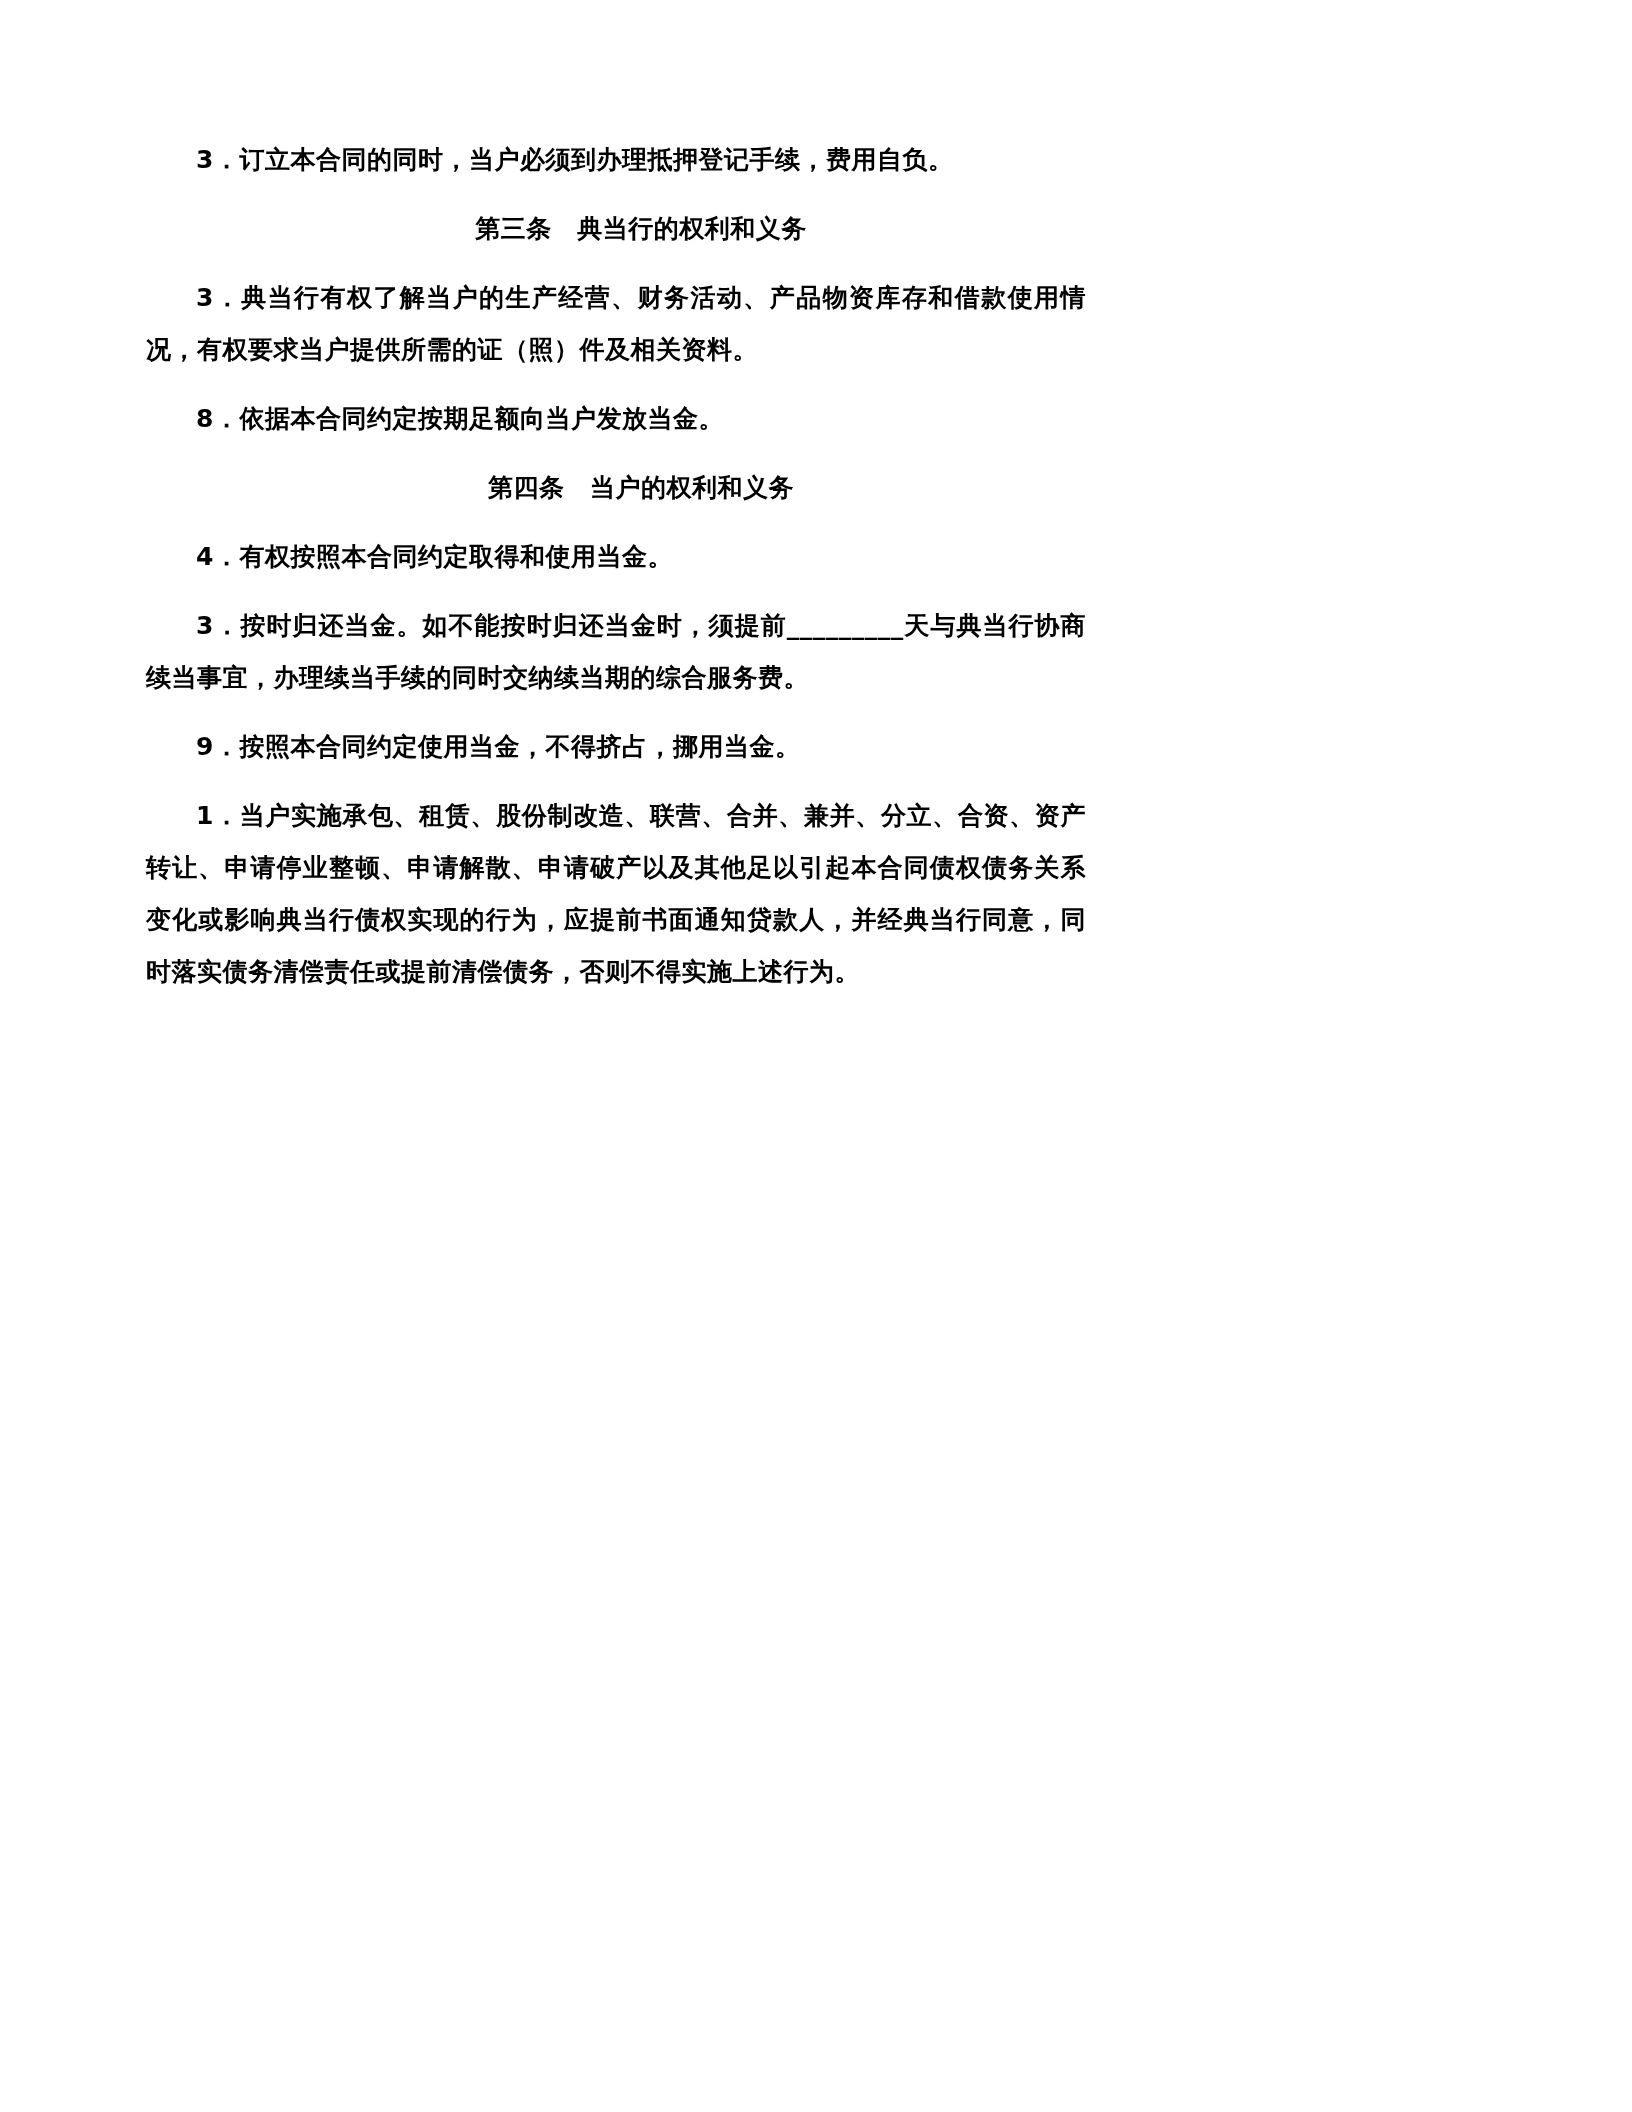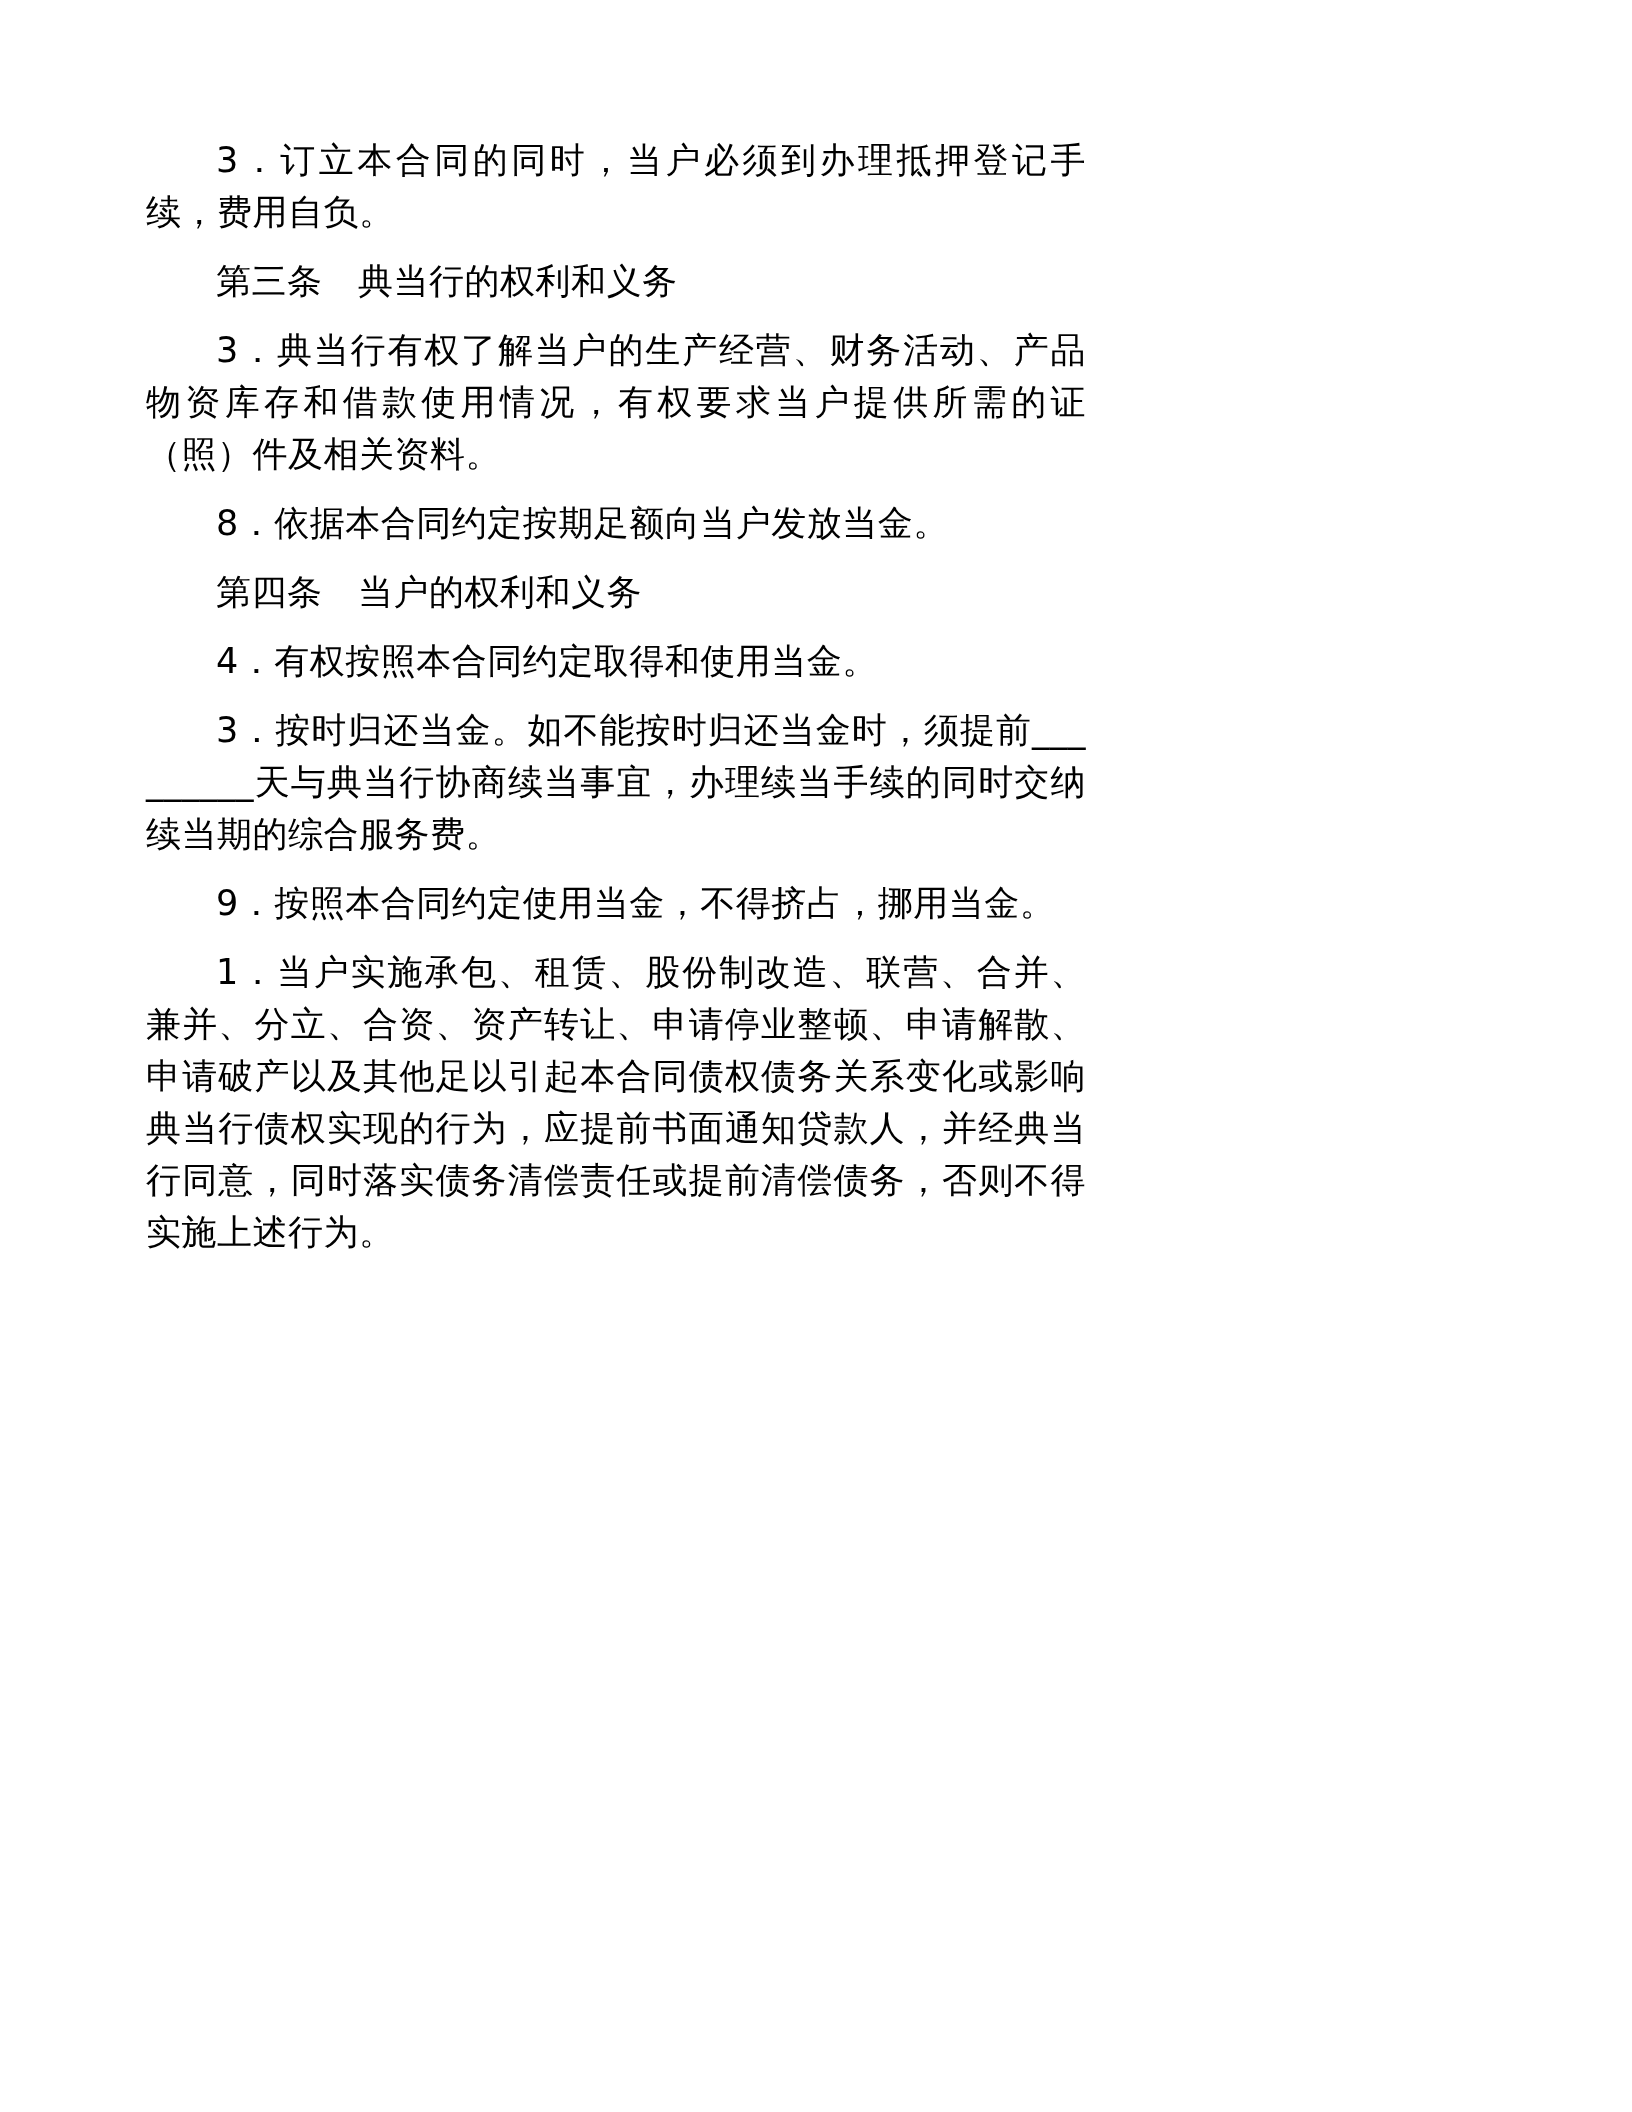--- a/index.html
+++ b/index.html
@@ -16,31 +16,31 @@
     box-sizing: border-box;
     padding: 134px 546px 60px 146px;
     font-family: "DejaVu Sans", "Liberation Sans", sans-serif;
     color: #000000;
     overflow: hidden;
   }
   .doc-body {
     width: 100%;
   }
   .para {
-    font-size: 35px;
-    font-weight: 400;
+    font-size: 25px;
+    font-weight: 700;
     line-height: 52px;
     text-align: justify;
     text-indent: 2em;
     letter-spacing: 0.5px;
     margin: 0 0 17px 0;
     word-break: break-all;
   }
   .para.heading {
-    text-align: left;
+    text-align: center;
   }
 </style>
 </head>
 <body>
 
 <div class="page">
   <div class="doc-body">
 
     <div class="para">3．订立本合同的同时，当户必须到办理抵押登记手续，费用自负。</div>
 

